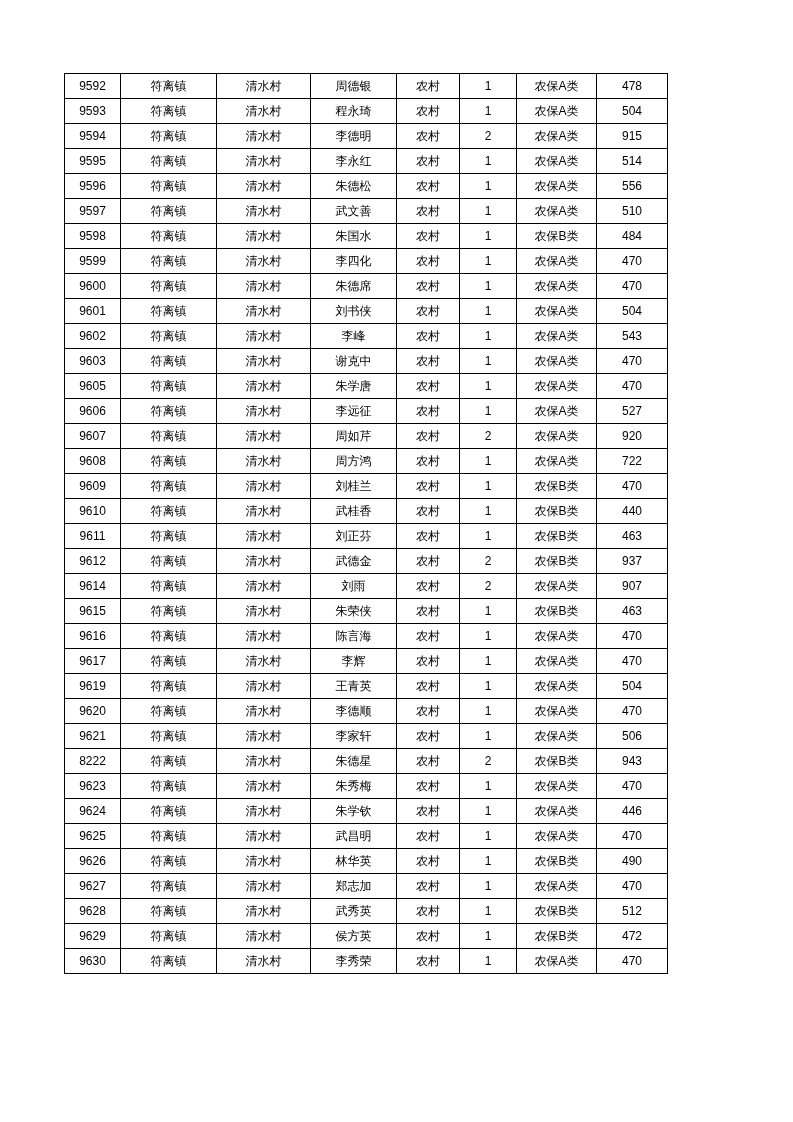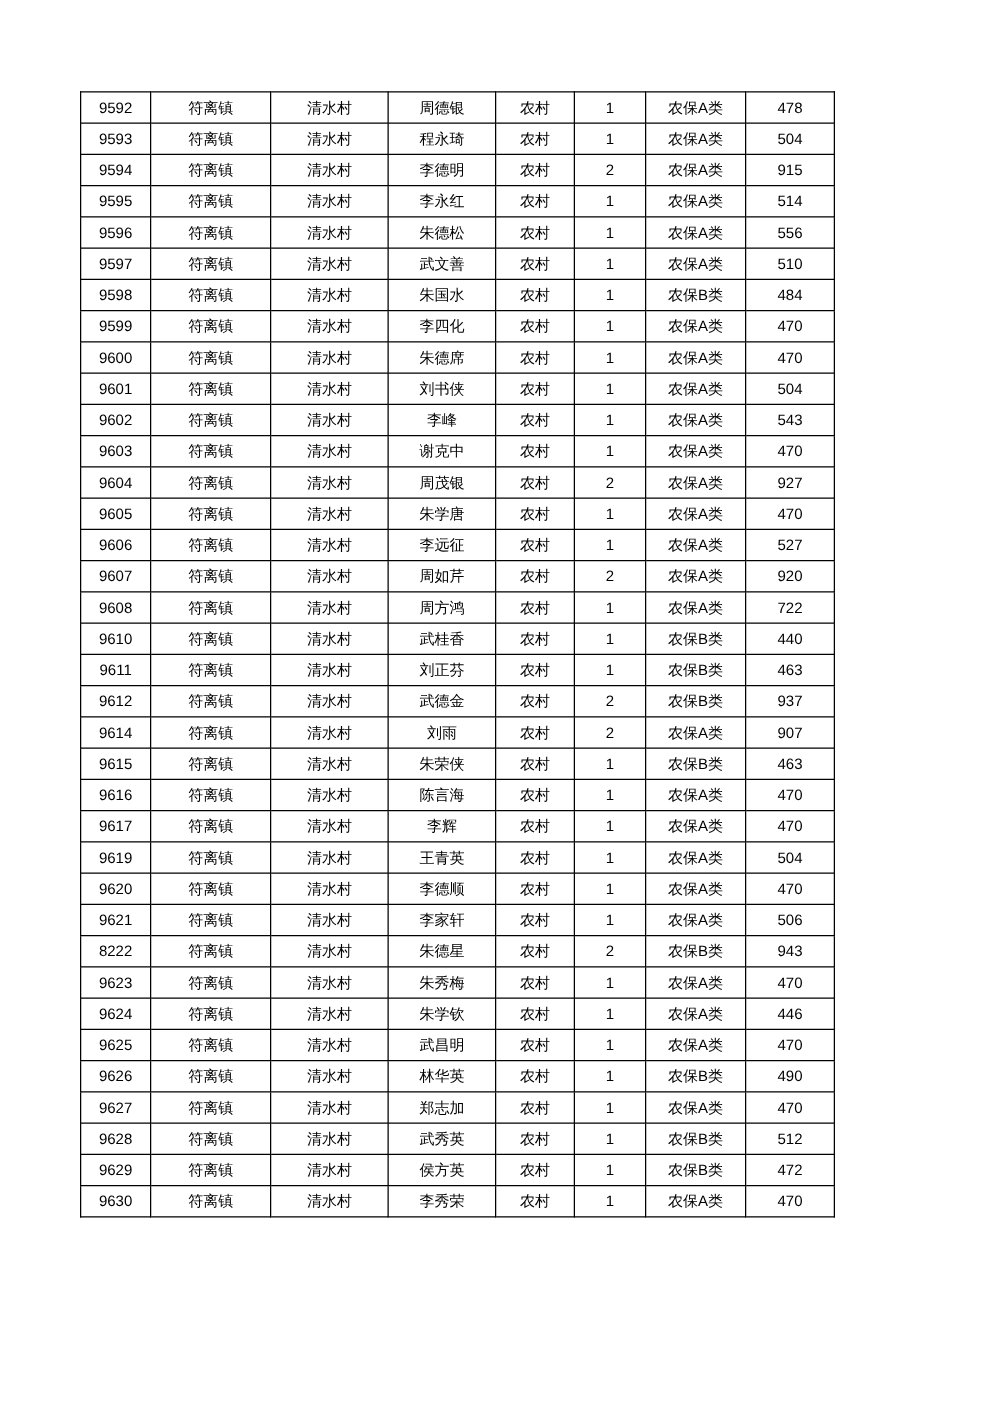--- a/index.html
+++ b/index.html
@@ -174,68 +174,68 @@
           <td>9603</td>
           <td>符离镇</td>
           <td>清水村</td>
           <td>谢克中</td>
           <td>农村</td>
           <td>1</td>
           <td>农保A类</td>
           <td>470</td>
         </tr>
         <tr>
-          <td>9604</td>
-          <td>符离镇</td>
-          <td>清水村</td>
-          <td>周茂银</td>
+          <td>9605</td>
+          <td>符离镇</td>
+          <td>清水村</td>
+          <td>朱学唐</td>
+          <td>农村</td>
+          <td>1</td>
+          <td>农保A类</td>
+          <td>470</td>
+        </tr>
+        <tr>
+          <td>9606</td>
+          <td>符离镇</td>
+          <td>清水村</td>
+          <td>李远征</td>
+          <td>农村</td>
+          <td>1</td>
+          <td>农保A类</td>
+          <td>527</td>
+        </tr>
+        <tr>
+          <td>9607</td>
+          <td>符离镇</td>
+          <td>清水村</td>
+          <td>周如芹</td>
           <td>农村</td>
           <td>2</td>
           <td>农保A类</td>
-          <td>927</td>
-        </tr>
-        <tr>
-          <td>9605</td>
-          <td>符离镇</td>
-          <td>清水村</td>
-          <td>朱学唐</td>
-          <td>农村</td>
-          <td>1</td>
-          <td>农保A类</td>
-          <td>470</td>
-        </tr>
-        <tr>
-          <td>9606</td>
-          <td>符离镇</td>
-          <td>清水村</td>
-          <td>李远征</td>
-          <td>农村</td>
-          <td>1</td>
-          <td>农保A类</td>
-          <td>527</td>
-        </tr>
-        <tr>
-          <td>9607</td>
-          <td>符离镇</td>
-          <td>清水村</td>
-          <td>周如芹</td>
-          <td>农村</td>
-          <td>2</td>
-          <td>农保A类</td>
           <td>920</td>
         </tr>
         <tr>
           <td>9608</td>
           <td>符离镇</td>
           <td>清水村</td>
           <td>周方鸿</td>
           <td>农村</td>
           <td>1</td>
           <td>农保A类</td>
           <td>722</td>
+        </tr>
+        <tr>
+          <td>9609</td>
+          <td>符离镇</td>
+          <td>清水村</td>
+          <td>刘桂兰</td>
+          <td>农村</td>
+          <td>1</td>
+          <td>农保B类</td>
+          <td>470</td>
         </tr>
         <tr>
           <td>9610</td>
           <td>符离镇</td>
           <td>清水村</td>
           <td>武桂香</td>
           <td>农村</td>
           <td>1</td>
           <td>农保B类</td>
           <td>440</td>

